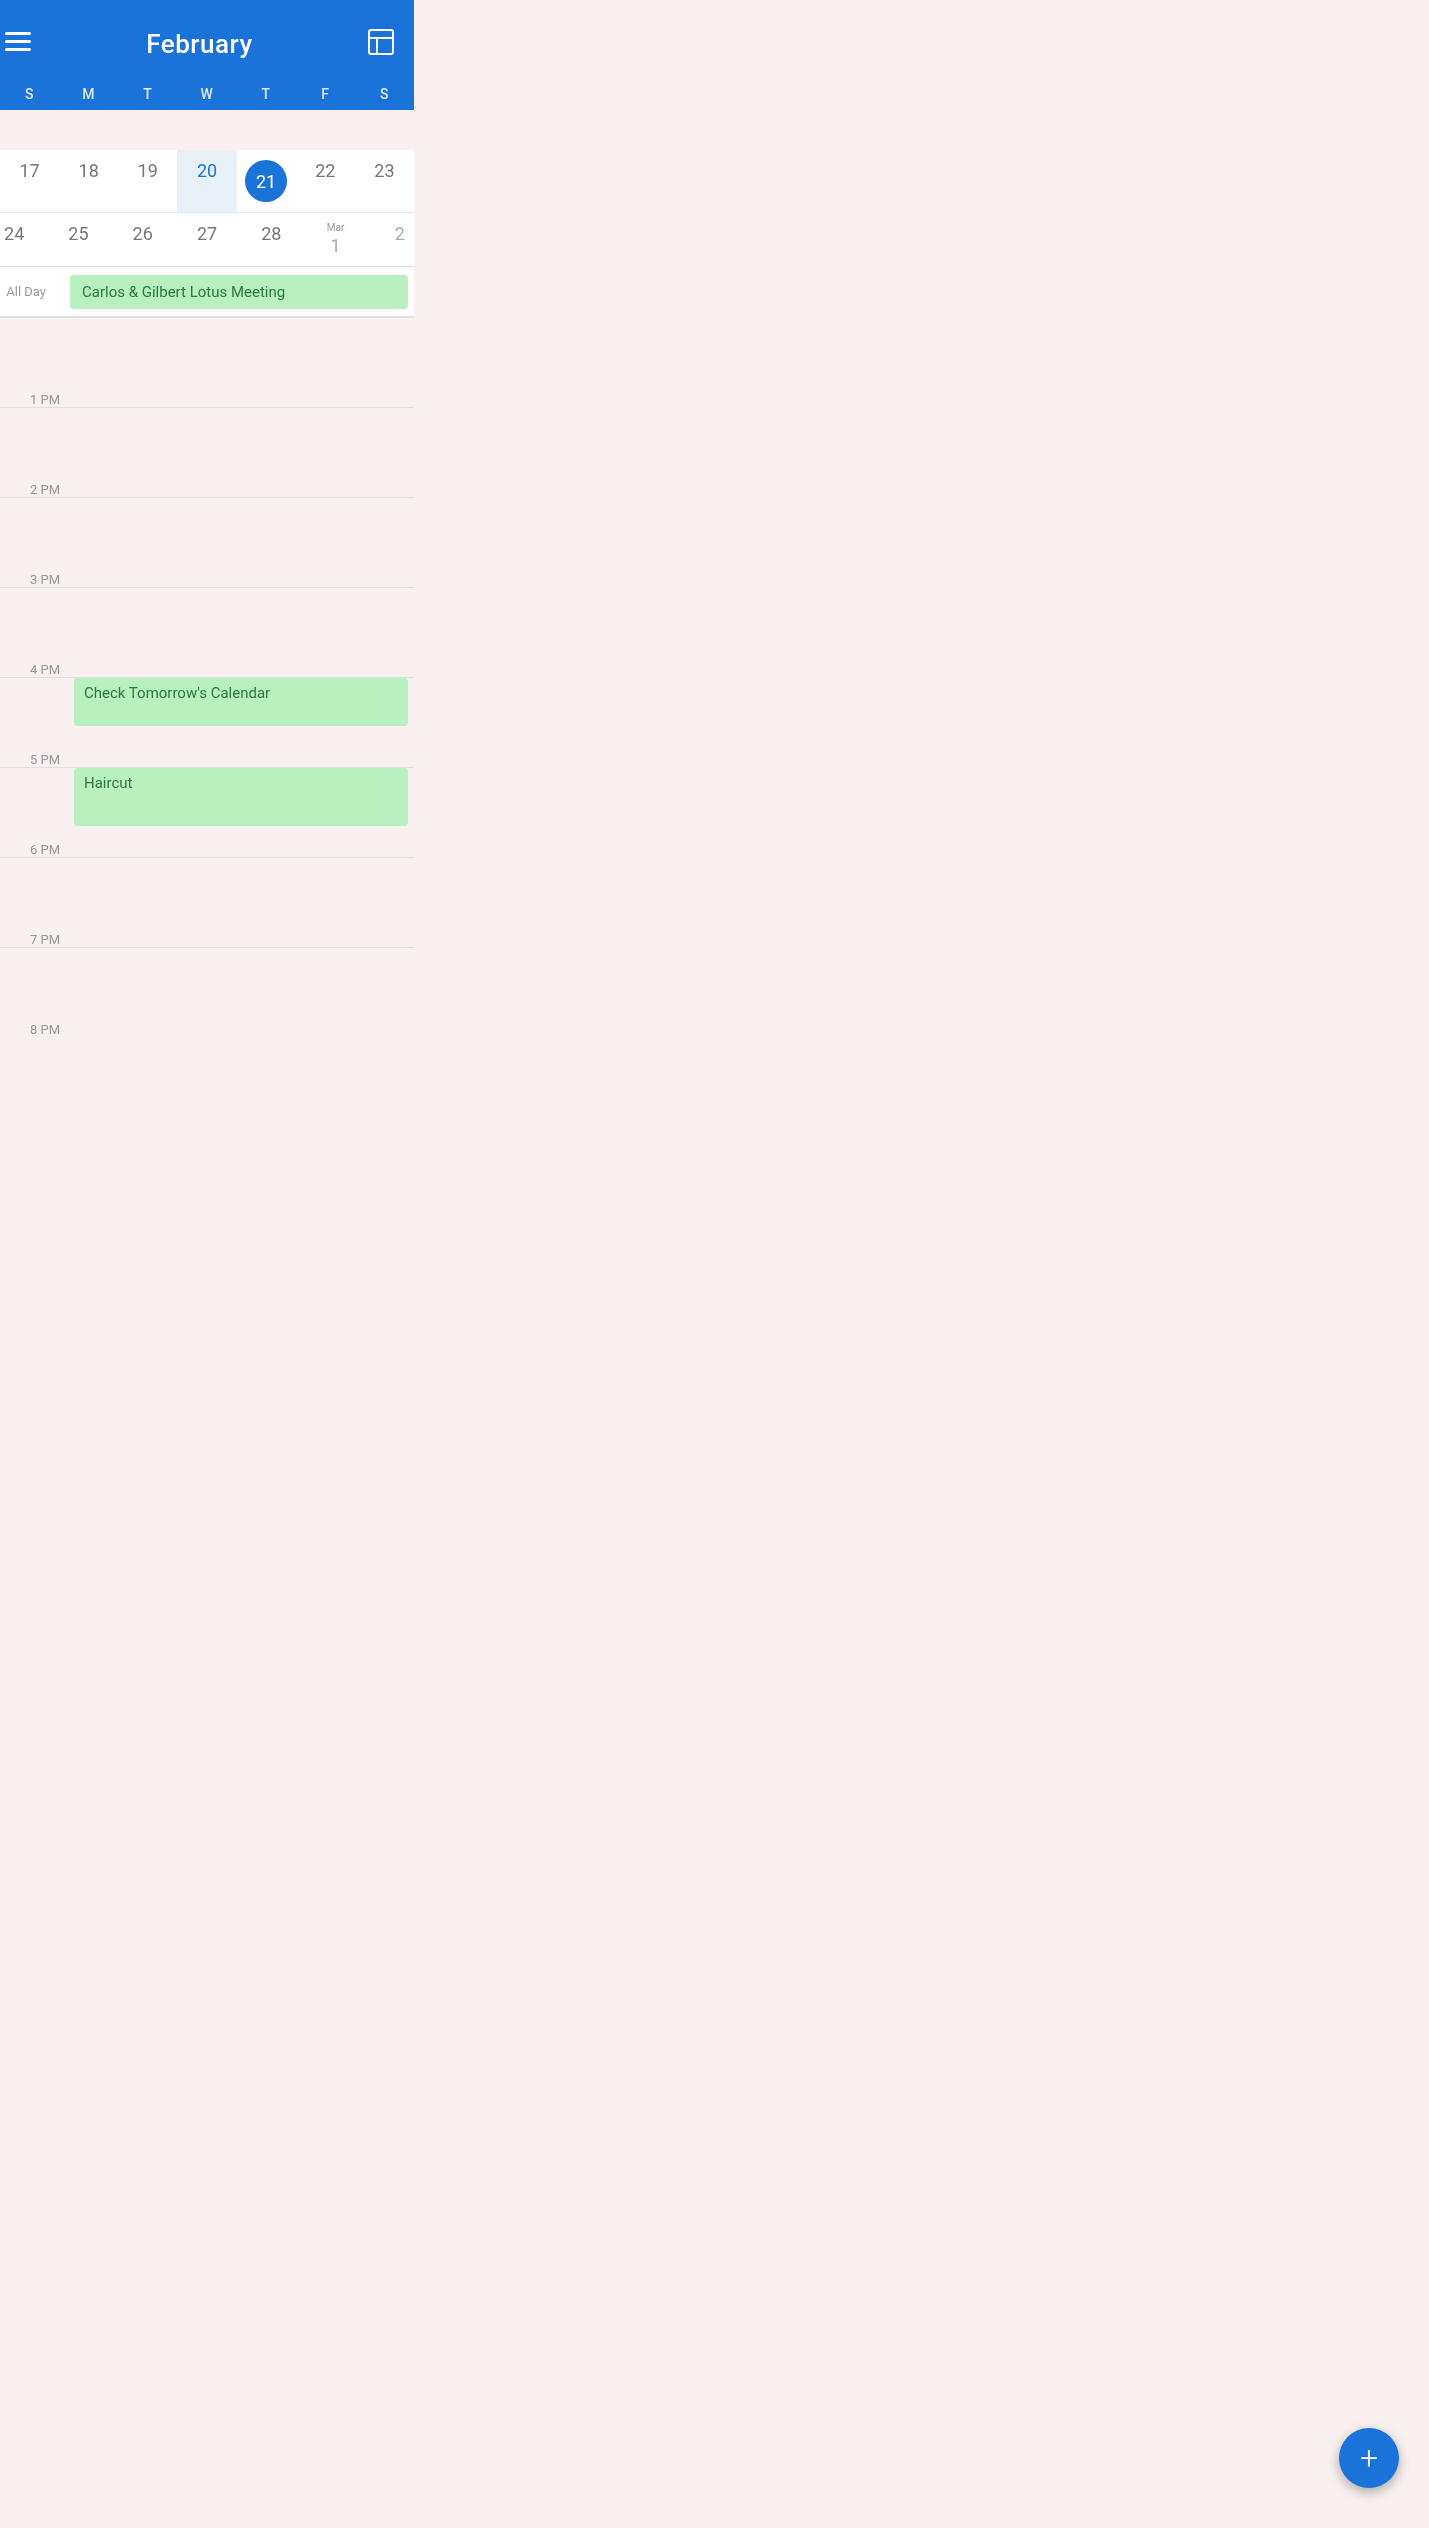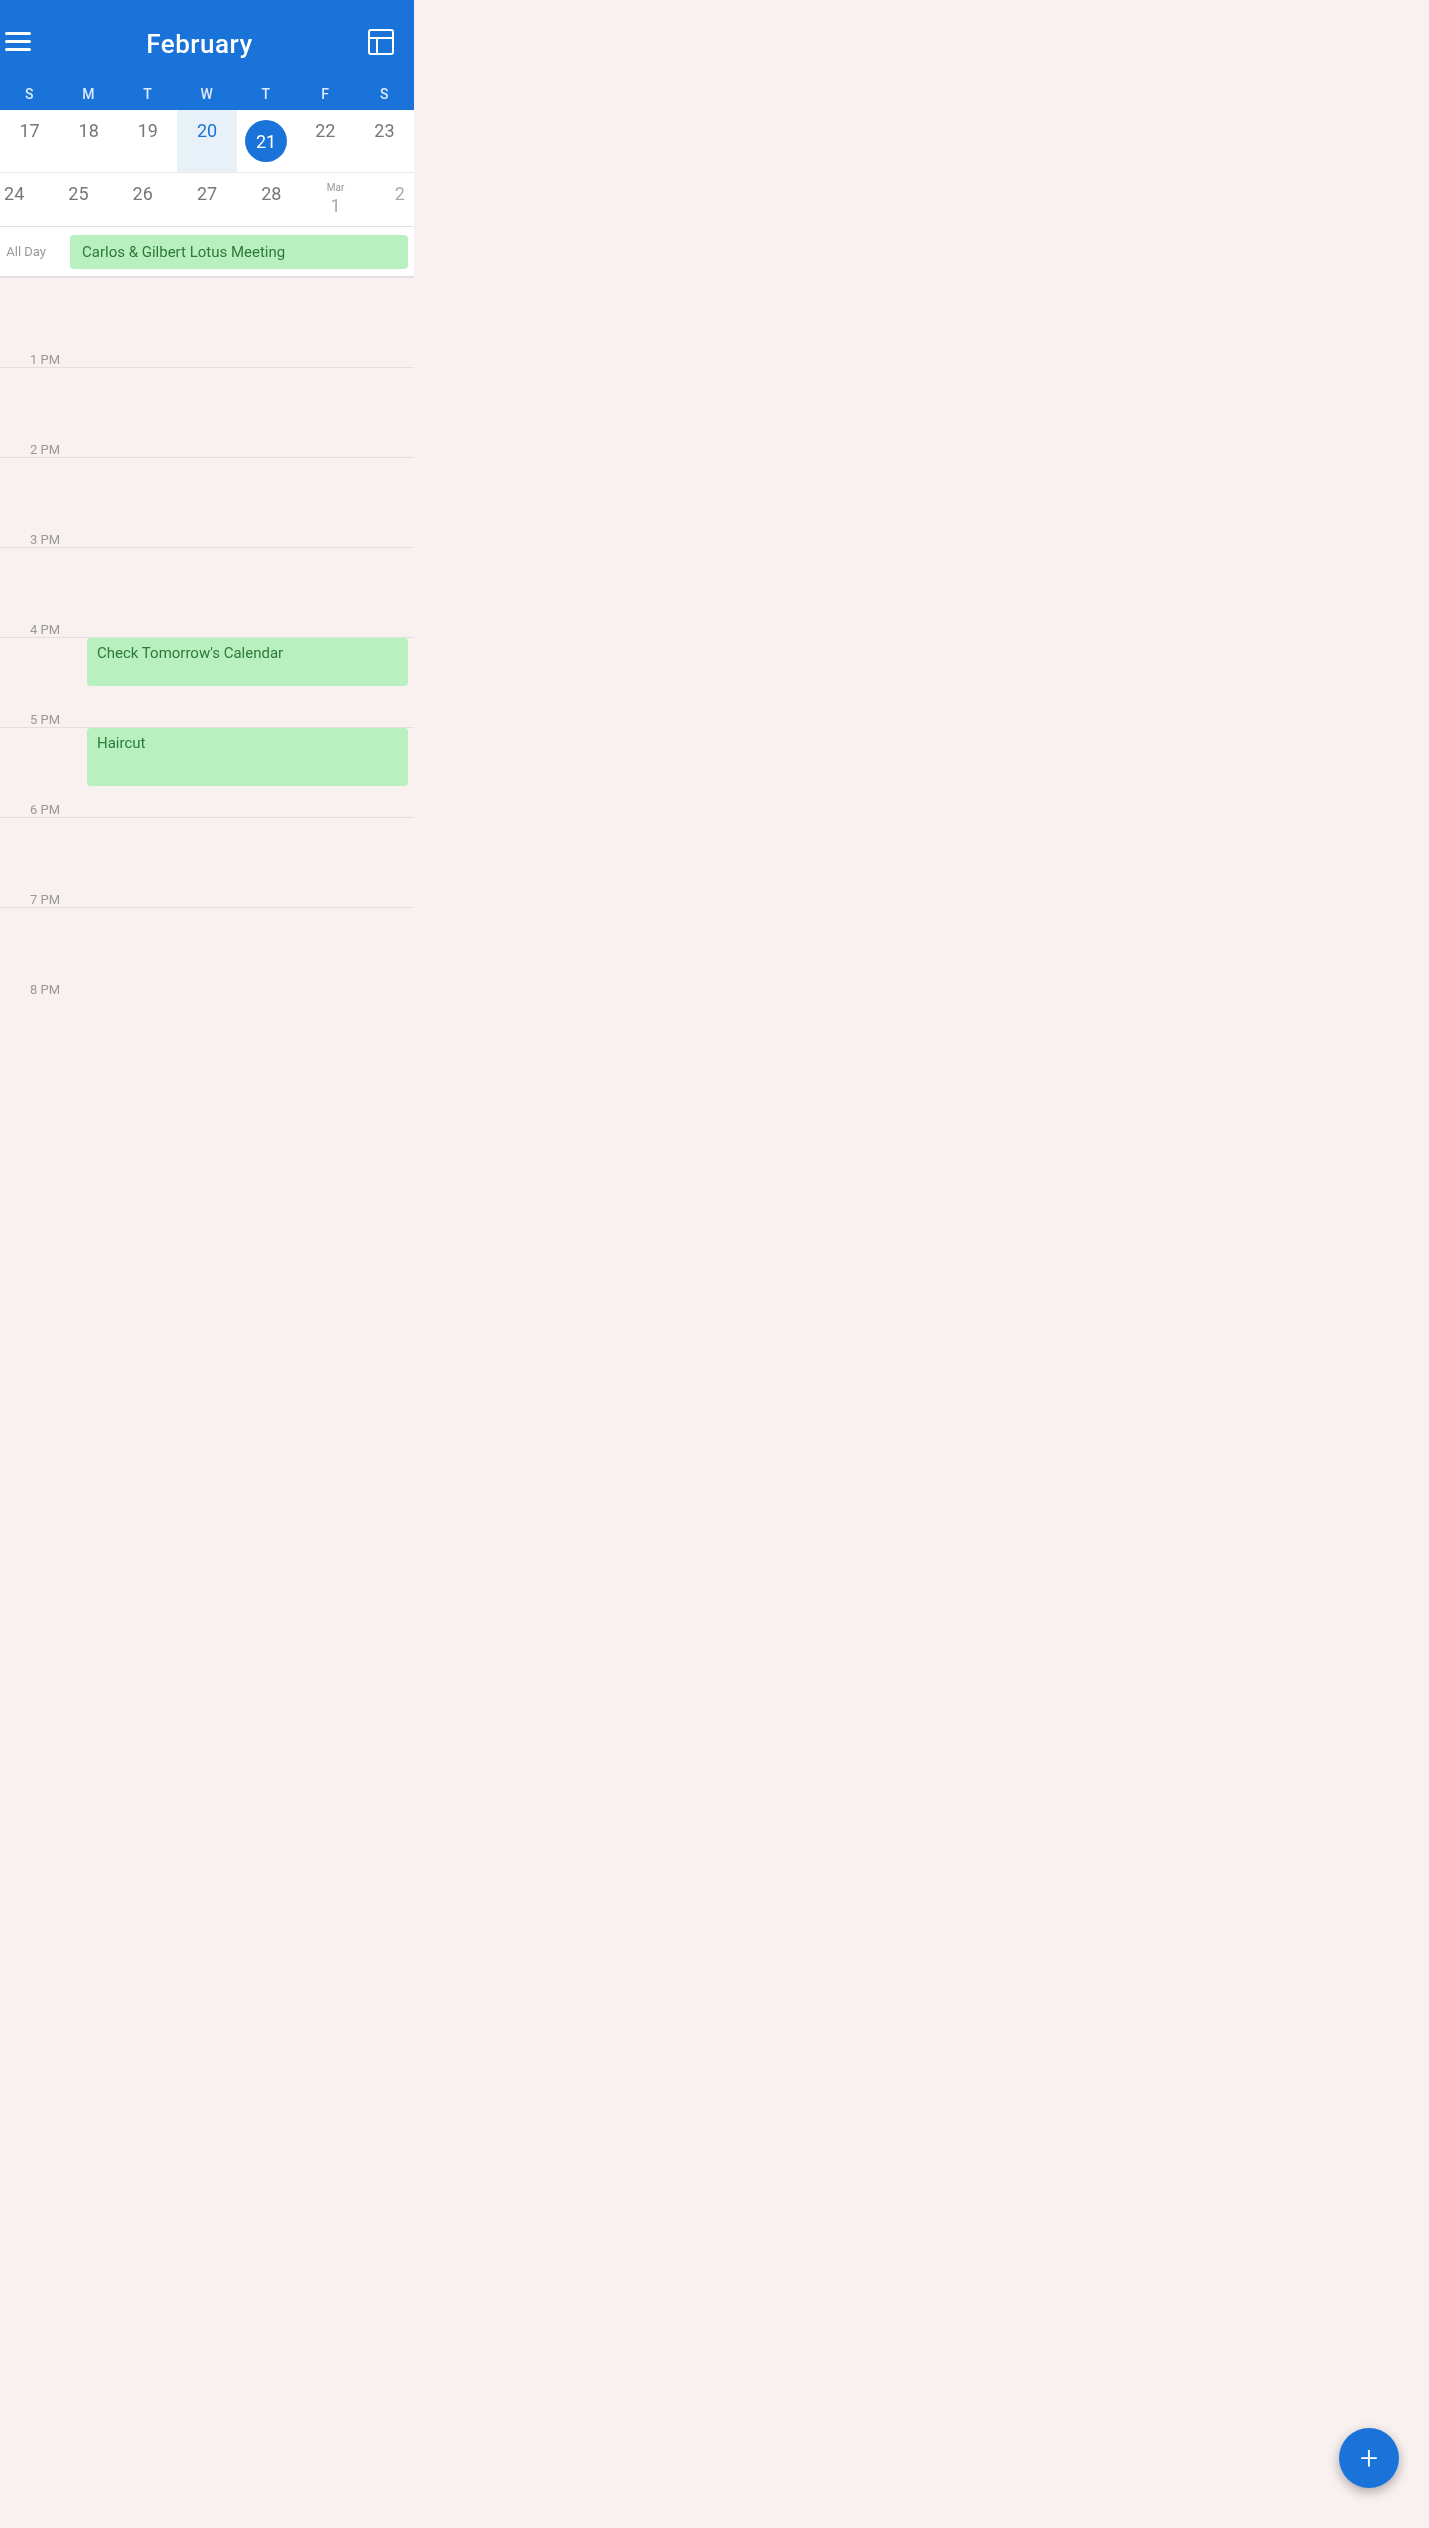--- a/index.html
+++ b/index.html
@@ -50,20 +50,21 @@
       color: rgba(255,255,255,0.85);
       font-size: 14px;
       font-weight: 500;
       letter-spacing: 0.5px;
     }
 
     
     .cal-grid {
       background: white;
       border-bottom: 1px solid #e0e0e0;
+      margin-top: 40px;
     }
     .cal-week {
       display: grid;
       grid-template-columns: repeat(7, 1fr);
       border-bottom: 1px solid #e8e8e8;
     }
     .cal-week:last-child {
       border-bottom: none;
       gap: 36px;
     }
@@ -155,21 +156,21 @@
       font-size: 13px;
       margin-top: -8px;
     }
     .time-content {
       flex: 1;
       position: relative;
       height: 100%;
     }
     .event-block {
       position: absolute;
-      left: 17px;
+      left: 4px;
       right: 6px;
       background: #b8f0c0;
       color: #2d7a3a;
       font-size: 15px;
       padding: 6px 10px;
       border-radius: 4px;
       cursor: pointer;
     }
 
     

